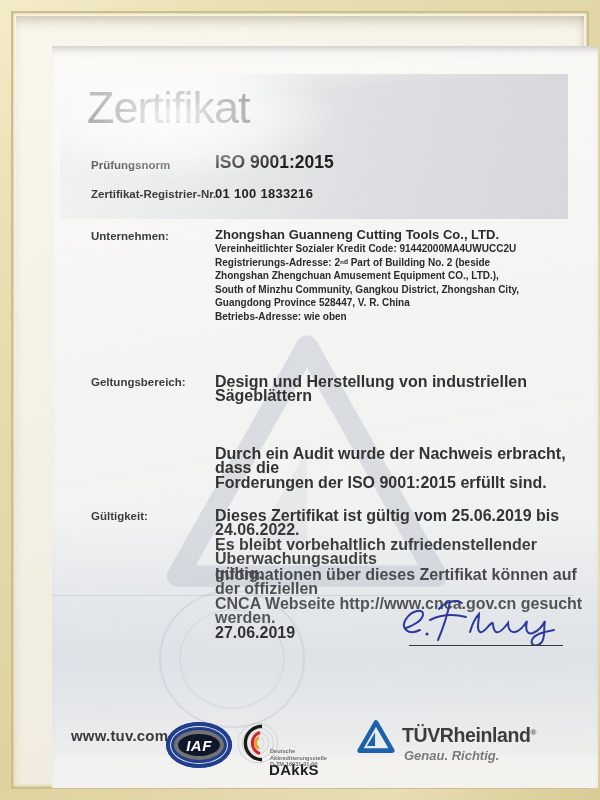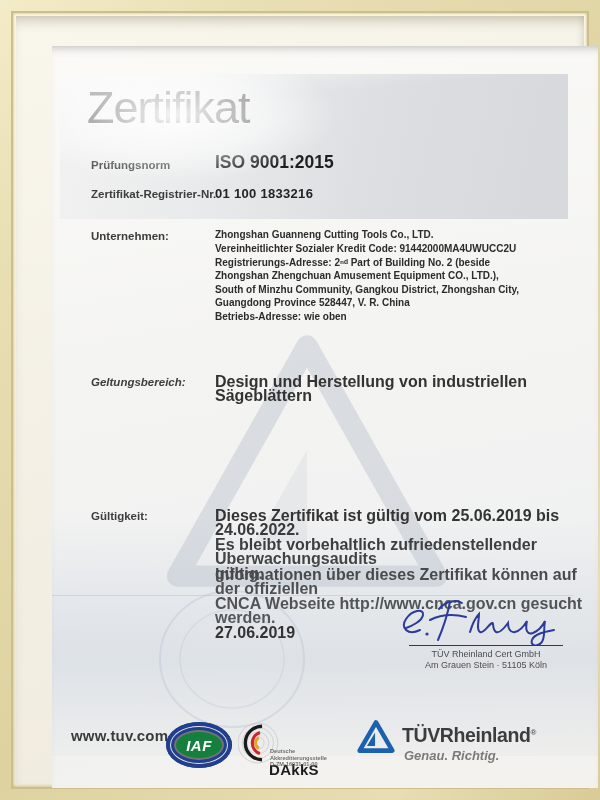--- a/index.html
+++ b/index.html
@@ -30,21 +30,21 @@
   .body-txt{font-size:16px;font-weight:700;color:#333;line-height:14.4px;}
   .sig-line{border-top:1.6px solid #3a3a3a;}
   .issuer{font-size:9px;line-height:10.8px;color:#4c4c4c;text-align:center;font-weight:400;}
   .shadow-bottom{left:0;top:470px;width:546px;height:240px;pointer-events:none;
     background:linear-gradient(180deg, rgba(186,197,214,0) 0%, rgba(186,197,214,.22) 35%, rgba(178,191,210,.30) 60%, rgba(196,205,218,.10) 100%);}
   .crease{left:0;top:549px;width:522px;border-top:1px solid rgba(140,150,165,.28);pointer-events:none;}
   .website{font-size:15px;font-weight:700;color:#3b3b3b;letter-spacing:.2px;}
   .iaf{left:114px;top:676px;width:66px;height:46px;border-radius:50%;
     background:#223f8e;box-shadow:inset 0 0 0 2px #223f8e;display:flex;align-items:center;justify-content:center;}
   .iaf-ring{position:absolute;inset:4px;border-radius:50%;border:1.4px solid rgba(255,255,255,.85);}
-  .iaf-core{position:absolute;inset:8px;border-radius:50%;background:#15803d;border:2px solid #737373;
+  .iaf-core{position:absolute;inset:8px;border-radius:50%;background:#0f172a;border:4px solid #737373;
     display:flex;align-items:center;justify-content:center;}
   .iaf-txt{color:#fff;font-weight:700;font-style:italic;font-size:15px;letter-spacing:.5px;}
   .dakks-name{font-size:15px;font-weight:700;color:#1d1d1d;letter-spacing:.3px;margin-top:32px;}
   .dakks-sub{font-size:5.6px;line-height:6.6px;color:#6e6e6e;font-weight:700;}
   .brand{font-size:19.5px;font-weight:700;color:#3c3c3c;letter-spacing:-.4px;}
   .brand sup{font-size:8px;font-weight:700;color:#555;}
   .tagline{font-size:13px;font-weight:700;color:#7a7a7a;}
 </style>
 </head>
 <body>
@@ -70,31 +70,33 @@
 
       <div class="abs lbl" style="left:39px;top:113px;">Prüfungsnorm</div>
       <div class="abs big-val" style="left:163px;top:106px;">ISO 9001:2015</div>
 
       <div class="abs lbl" style="left:39px;top:142px;">Zertifikat-Registrier-Nr.</div>
       <div class="abs mid-val" style="left:163px;top:140px;">01 100 1833216</div>
 
       <div class="abs panel-glare"></div>
 
       <div class="abs lbl" style="left:39px;top:184px;">Unternehmen:</div>
-      <div class="abs val" style="left:163px;top:182px;font-size:10px;">Zhongshan Guanneng Cutting Tools Co., LTD.</div>
+      <div class="abs val" style="left:163px;top:182px;font-size:13px;">Zhongshan Guanneng Cutting Tools Co., LTD.</div>
       <div class="abs val preline" style="left:163px;top:196px;width:350px;">Vereinheitlichter Sozialer Kredit Code: 91442000MA4UWUCC2U
 Registrierungs-Adresse: 2ⁿᵈ Part of Building No. 2 (beside
 Zhongshan Zhengchuan Amusement Equipment CO., LTD.),
 South of Minzhu Community, Gangkou District, Zhongshan City,
 Guangdong Province 528447, V. R. China
 Betriebs-Adresse: wie oben</div>
 
-      <div class="abs lbl" style="left:39px;top:330px;font-style:italic;">Geltungsbereich:</div>
+      <div class="abs lbl" style="left:39px;top:330px;">Geltungsbereich:</div>
       <div class="abs body-txt" style="left:163px;top:329px;width:360px;">Design und Herstellung von industriellen Sägeblättern</div>
 
+      <div class="abs body-txt preline" style="left:163px;top:401px;width:360px;">Durch ein Audit wurde der Nachweis erbracht, dass die
+Forderungen der ISO 9001:2015 erfüllt sind.</div>
 
       <div class="abs lbl" style="left:39px;top:464px;">Gültigkeit:</div>
       <div class="abs body-txt preline" style="left:163px;top:463px;width:370px;">Dieses Zertifikat ist gültig vom 25.06.2019 bis 24.06.2022.
 Es bleibt vorbehaltlich zufriedenstellender Überwachungsaudits
 gültig.</div>
 
       <div class="abs body-txt preline" style="left:163px;top:522px;width:370px;">Informationen über dieses Zertifikat können auf der offiziellen
 CNCA Webseite http://www.cnca.gov.cn gesucht werden.</div>
 
       <div class="abs crease"></div>
@@ -106,24 +108,20 @@
         <g fill="none" stroke="#2c3a9b" stroke-width="2" stroke-linecap="round">
           <path d="M26 36 C14 42 6 34 12 25 C18 16 30 14 29 21 C28 27 18 32 12 34"></path>
           <path d="M56 8 C54 18 50 32 44 46"></path>
           <path d="M45 15 C52 7 62 5 68 9"></path>
           <path d="M36 26 C48 20 60 20 72 23"></path>
           <path d="M76 38 C79 28 83 22 85 20 C85 27 82 36 86 38 C90 40 94 31 98 29 C100 28 98 36 102 38 C106 40 111 33 114 29 C114 34 116 39 121 38 C126 37 130 32 133 27 C131 36 133 41 139 39 C144 37 148 33 151 27 C149 37 152 44 147 49 C143 53 136 52 138 46 C140 40 150 38 160 36"></path>
         </g>
         <circle cx="33" cy="40" r="1.6" fill="#2c3a9b"></circle>
       </svg>
       <div class="abs sig-line" style="left:357px;top:599px;width:154px;"></div>
-      <div class="abs issuer" style="left:349px;top:603px;width:170px;">
-        <div>TÜV Rheinland Cert GmbH</div>
-        <div>Am Grauen Stein · 51105 Köln</div>
-      </div>
 
       <div class="abs website" style="left:19px;top:681px;">www.tuv.com</div>
 
       <div class="abs iaf">
         <div class="iaf-ring"></div>
         <div class="iaf-core">
           <span class="iaf-txt">IAF</span>
         </div>
       </div>
 

